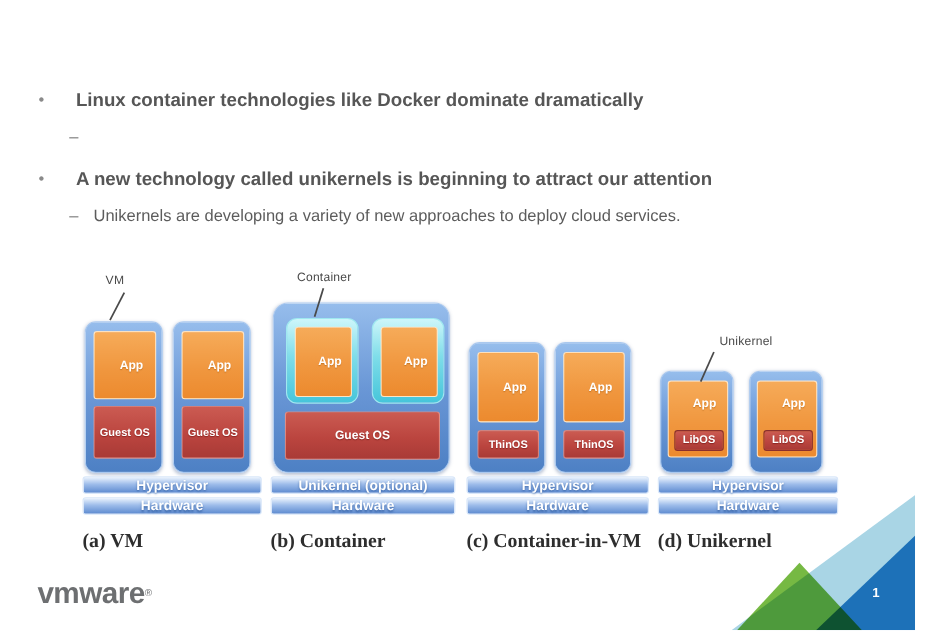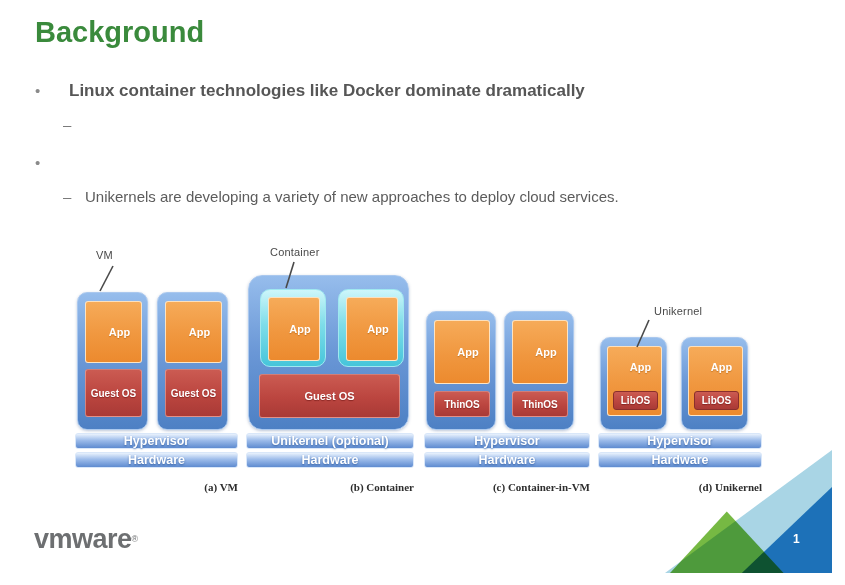--- a/index.html
+++ b/index.html
@@ -45,22 +45,22 @@
     border:1px solid #9fe8f0;box-sizing:border-box;
   }
   .layerbar{
     position:absolute;height:16px;border-radius:3px;box-sizing:border-box;
     background:linear-gradient(180deg,#e9f2fd 0%,#9dbcea 45%,#5e8bd0 100%);
     border:1px solid #d9e7f9;
     display:flex;align-items:center;justify-content:center;
     color:#ffffff;font-size:12.5px;font-weight:bold;text-shadow:0 1px 2px rgba(25,70,140,.65);
   }
   .caption{
-    position:absolute;top:236px;text-align:right;
-    font-family:"Liberation Serif",serif;font-size:11px;font-weight:600;color:#2e2e2e;
+    position:absolute;top:236px;text-align:left;
+    font-family:"Liberation Serif",serif;font-size:18px;font-weight:600;color:#2e2e2e;
   }
   .callout{
     position:absolute;font-size:11px;color:#4a4a4a;letter-spacing:.2px;
   }
   .lines-svg{position:absolute;left:0;top:0;width:845px;height:585px;pointer-events:none;}
   
   .logo{position:absolute;left:34px;top:524px;color:#6d6f71;font-size:27px;letter-spacing:-0.5px;}
   .logo .vm{font-weight:800;}
   .logo .ware{font-weight:700;}
   .logo .mark{font-size:9px;vertical-align:top;line-height:30px;}
@@ -70,32 +70,32 @@
   .tri-light{background:#a9d5e5;clip-path:polygon(100% 0,0 100%,100% 100%);}
   .tri-dark{background:#1d71b8;clip-path:polygon(100% 30%,46% 100%,100% 100%);}
   .tri-green{background:#76b943;clip-path:polygon(37% 50%,3% 100%,71% 100%);mix-blend-mode:multiply;}
   .page-number{position:absolute;left:128px;top:82px;color:#ffffff;font-size:12px;font-weight:600;}
 </style>
 </head>
 <body>
 
 <div class="slide">
 
-  <div class="title">Background</div>
 
   <div class="bullets">
     <div class="bullet-row">
       <span class="bullet-marker">•</span>
       <span class="bullet-text">Linux container technologies like Docker dominate dramatically</span>
     </div>
     <div class="sub-row">
       <span class="sub-marker">–</span>
     </div>
     <div class="bullet-row">
       <span class="bullet-marker">•</span>
+      <span class="bullet-text">A new technology called unikernels is beginning to attract our attention</span>
     </div>
     <div class="sub-row">
       <span class="sub-marker">–</span>
       <span class="sub-text">Unikernels are developing a variety of new approaches to deploy cloud services.</span>
     </div>
   </div>
 
   <div class="group" style="left:75px;width:163px;">
     <div class="vmbox" style="left:2px;top:47px;width:71px;height:138px;">
       <div class="appbox" style="left:7px;top:8px;width:57px;height:62px;">App</div>

